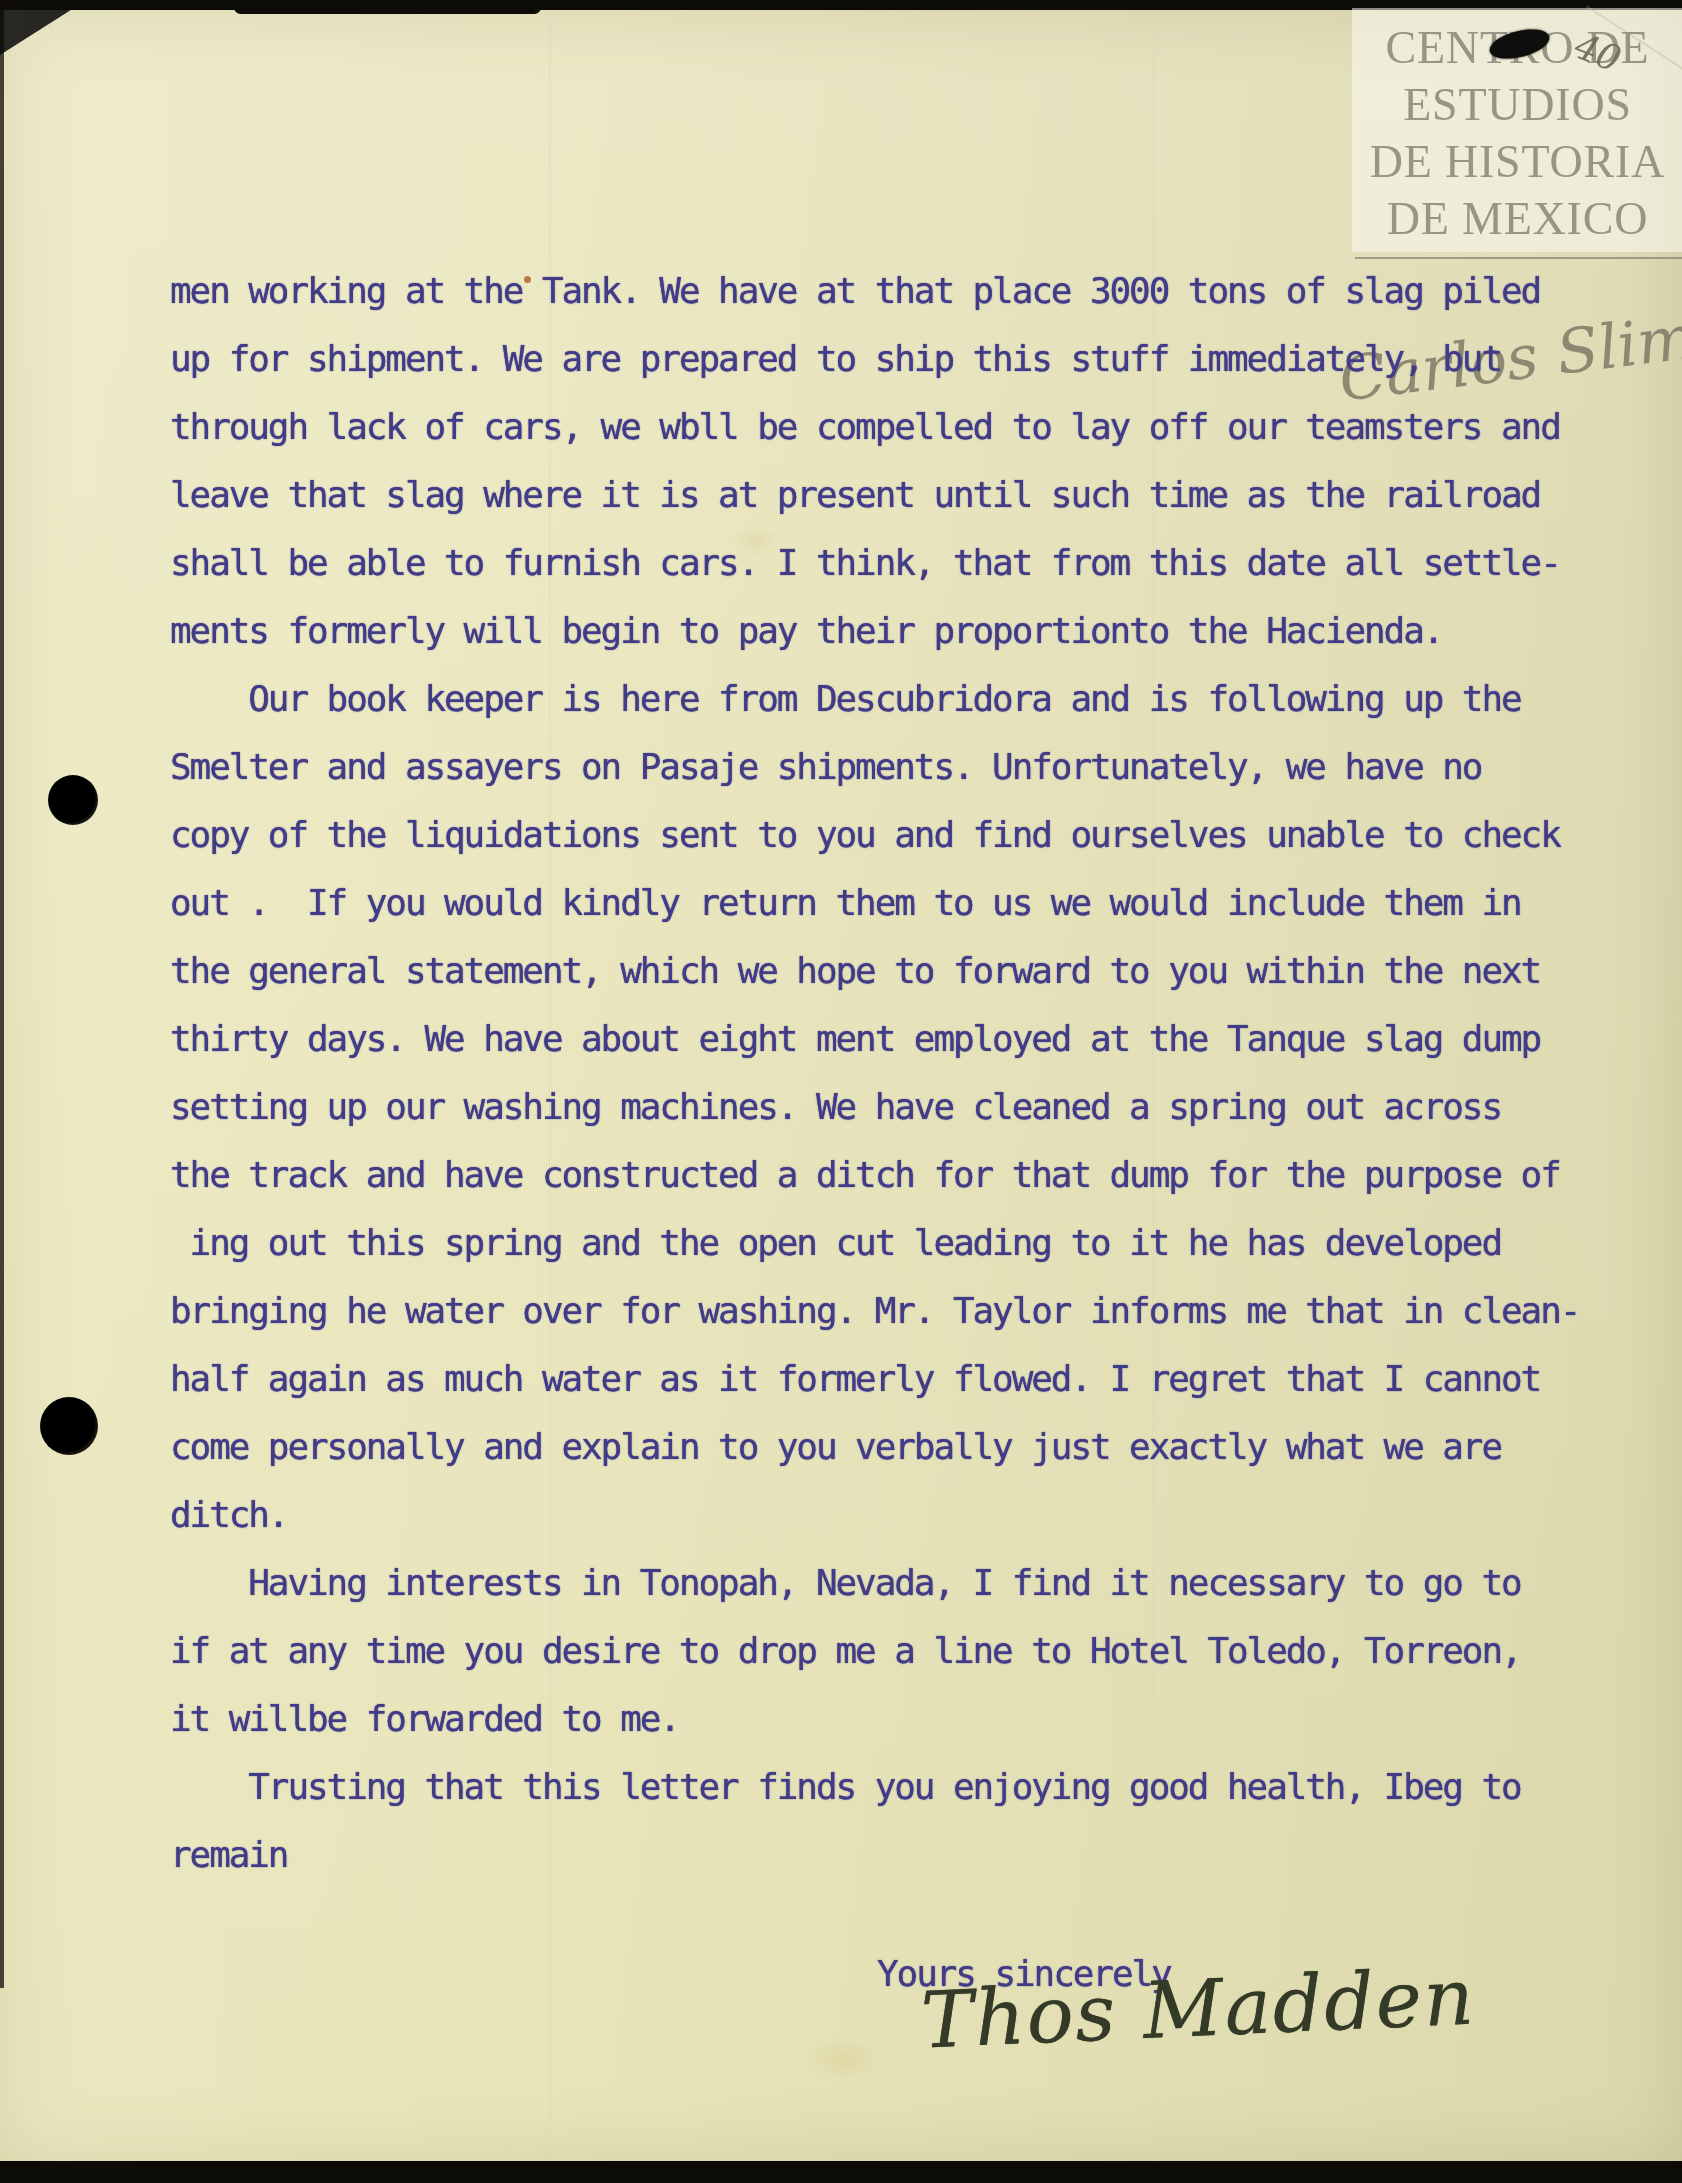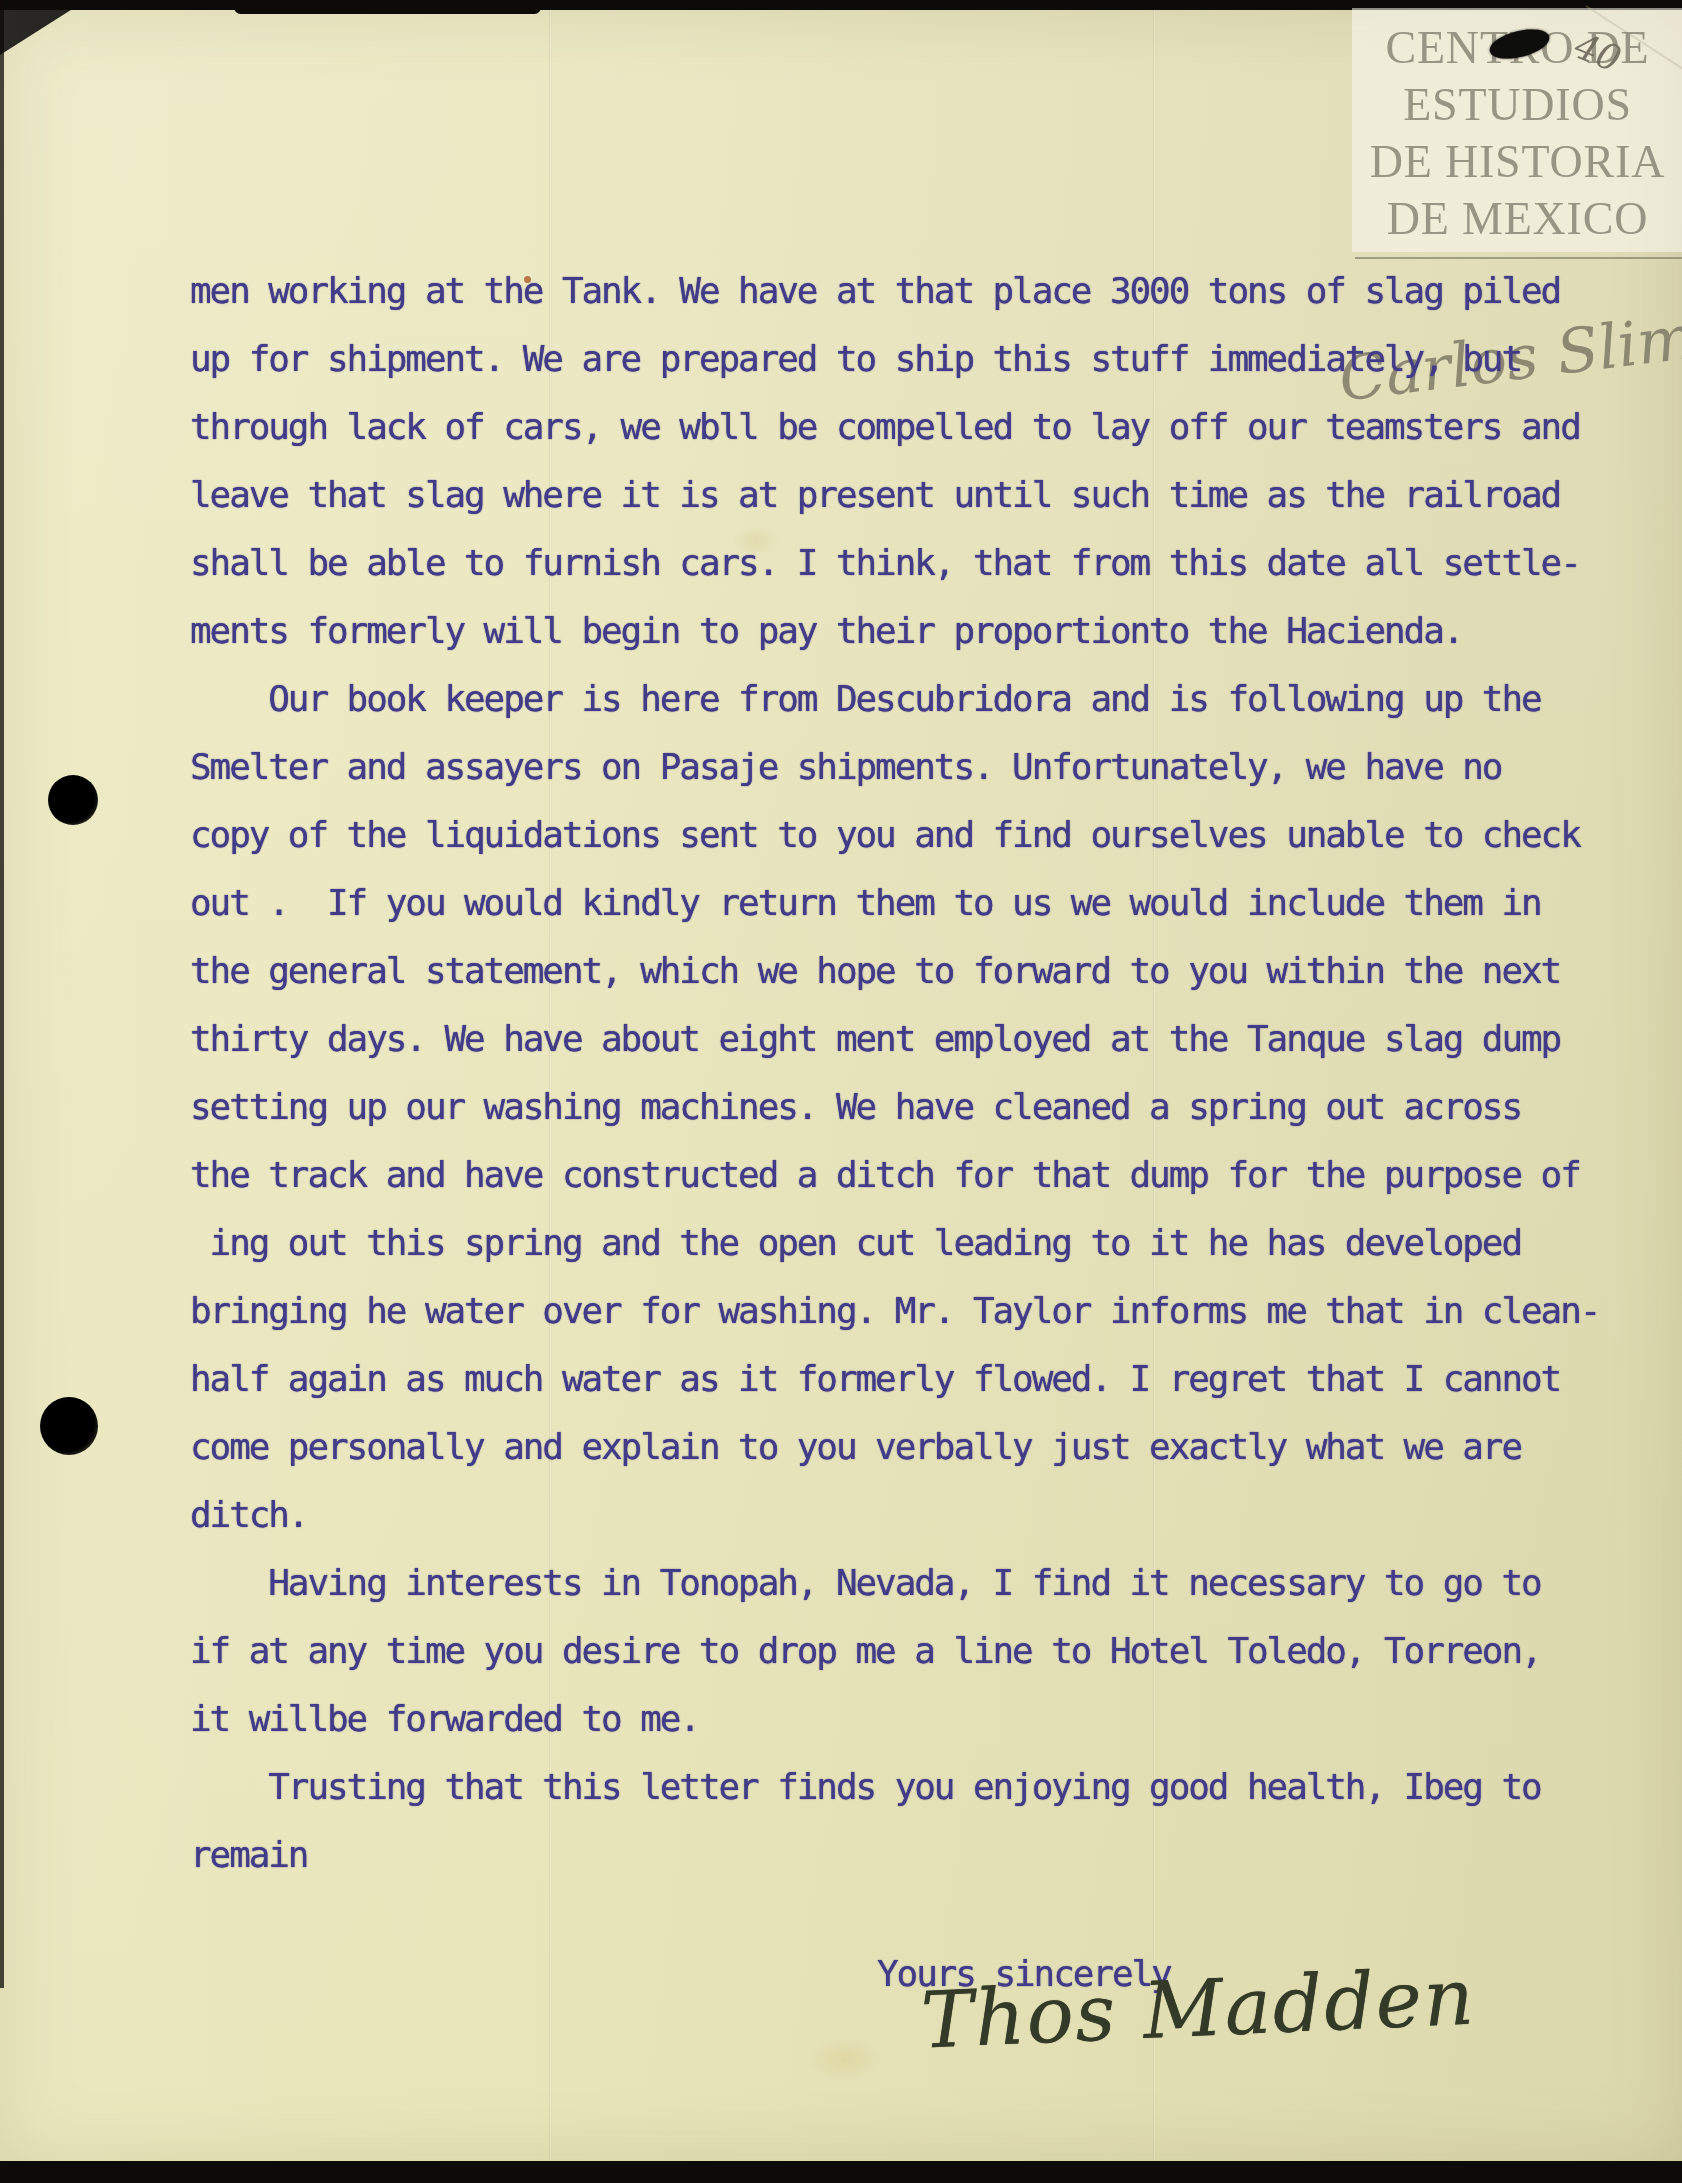--- a/index.html
+++ b/index.html
@@ -14,21 +14,21 @@
   .crease-v{position:absolute;top:8px;height:2155px;width:3.2px;
          background:linear-gradient(90deg,rgba(120,108,60,.18),rgba(255,255,240,.25),rgba(120,108,60,.10));}
   .edge{position:absolute;background:#0d0b08;}
   .corner-crease{position:absolute;width:121px;height:2.4px;background:rgba(120,108,70,.45);
          transform:rotate(33deg);transform-origin:left center;}
   .hole{position:absolute;border-radius:50%;background:radial-gradient(circle at 45% 45%,#000 62%,rgba(20,16,10,.85) 78%,rgba(60,55,35,.0) 100%);}
   .stain{position:absolute;border-radius:50%;}
 
   .letter-body{position:absolute;left:170px;top:257px;width:1423px;}
   .typed-line{white-space:pre;height:68px;line-height:68px;font-size:36px;letter-spacing:-2.1px;
-         color:#413b88;text-shadow:0 0 1.6px rgba(65,59,136,.45),0 0 0.8px rgba(65,59,136,.8);margin-left:20px;}
+         color:#413b88;text-shadow:0 0 1.6px rgba(65,59,136,.45),0 0 0.8px rgba(65,59,136,.8);}
   .closing{position:absolute;left:877px;top:1940px;white-space:pre;height:68px;line-height:68px;
          font-size:36px;letter-spacing:-2.1px;color:#413b88;
          text-shadow:0 0 1.6px rgba(65,59,136,.45),0 0 0.8px rgba(65,59,136,.8);text-align:center;}
   .signature{position:absolute;left:921px;top:1963px;width:582px;
          font-family:"DejaVu Serif",serif;font-style:italic;font-size:78px;
          color:#333a27;transform:rotate(-2.5deg);letter-spacing:1.6px;
          text-shadow:0 0 0.8px rgba(40,48,30,.8);}
 
   .wm-box{position:absolute;left:1352px;top:8px;width:331px;height:244px;
          background:rgba(252,250,242,.55);text-align:center;padding-top:11.3px;box-sizing:border-box;}

